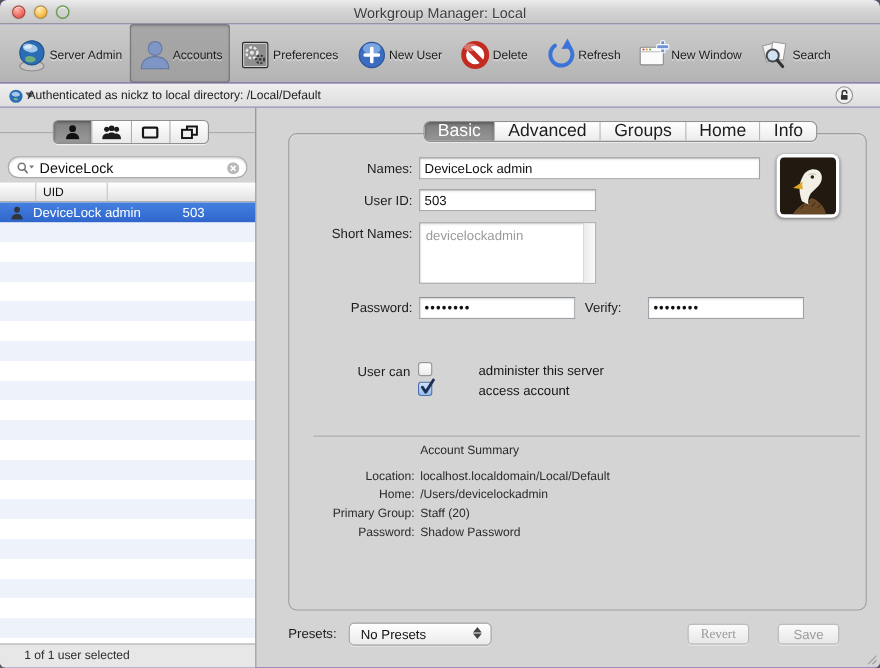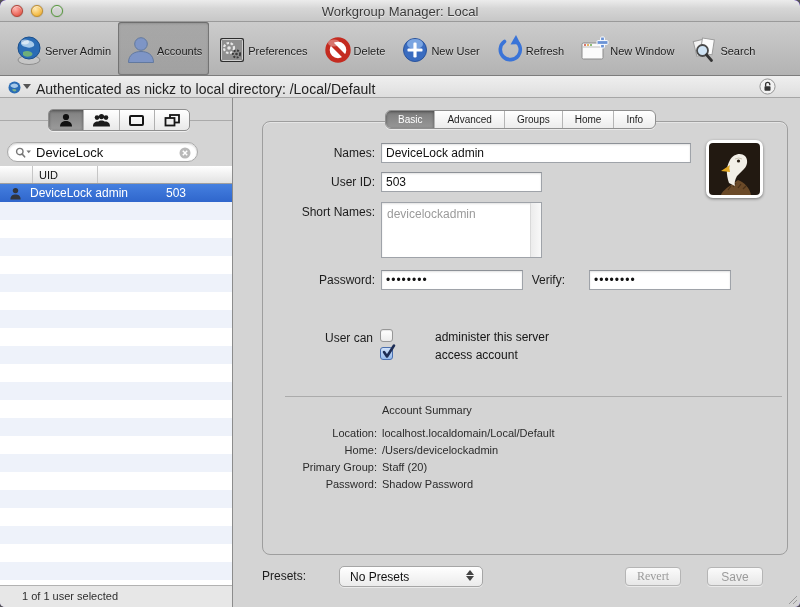--- a/index.html
+++ b/index.html
@@ -32,51 +32,51 @@
   .tool-icon{width:32px;height:32px;display:block;}
   .tool-label{font-size:11px;color:#1d1d1d;margin-top:2px;white-space:nowrap;text-shadow:0 1px 0 rgba(255,255,255,.4);}
   
   .authbar{
     position:absolute;left:0;top:76px;width:800px;height:22px;
     background:linear-gradient(#efefef,#dedede);
     border-bottom:1px solid #a6a6a6;
   }
   .auth-globe{position:absolute;left:8px;top:5px;}
   .auth-caret{position:absolute;left:23px;top:8px;width:0;height:0;border-left:4px solid transparent;border-right:4px solid transparent;border-top:5px solid #555;}
-  .auth-text{position:absolute;left:36px;top:5px;font-size:14px;color:#222;}
+  .auth-text{position:absolute;left:25px;top:5px;font-size:11px;color:#222;}
   .auth-lock{position:absolute;right:24px;top:2px;width:17px;height:17px;}
   
   .content{position:absolute;left:0;top:98px;width:800px;height:509px;background:#d4d4d4;}
   .pane-divider{position:absolute;left:232px;top:0;width:1px;height:509px;background:#8c8c8c;}
   
   .seg-line{position:absolute;left:0;top:22px;width:232px;height:1px;background:#aaaaaa;}
   .segcontrol{position:absolute;left:48px;top:11px;width:142px;height:22px;display:flex;background:linear-gradient(#ffffff,#e9e9e9);border:1px solid #8f8f8f;border-radius:5px;overflow:hidden;box-shadow:0 1px 0 rgba(255,255,255,.6);}
   .seg{flex:1;display:flex;align-items:center;justify-content:center;border-right:1px solid #b0b0b0;}
   .seg:last-child{border-right:none;}
   .seg.selected{background:linear-gradient(#7f7f7f,#9b9b9b);box-shadow:inset 0 1px 3px rgba(0,0,0,.4);}
-  .searchfield{position:absolute;left:7px;top:44px;width:191px;height:20px;background:#fff;border:1px solid #a9a9a9;border-radius:10px;box-shadow:inset 0 1px 2px rgba(0,0,0,.18);padding-left:44px;}
+  .searchfield{position:absolute;left:7px;top:44px;width:218px;height:20px;background:#fff;border:1px solid #a9a9a9;border-radius:10px;box-shadow:inset 0 1px 2px rgba(0,0,0,.18);padding-left:44px;}
   .search-glyph{position:absolute;left:7px;top:4px;}
   .search-input{position:absolute;left:28px;top:1px;width:160px;height:16px;border:none;outline:none;background:transparent;font-family:"Liberation Sans",sans-serif;font-size:13px;color:#111;padding:0;}
   .search-clear{position:absolute;right:6px;top:4px;}
   .listheader{position:absolute;left:0;top:68px;width:232px;height:18px;display:flex;background:linear-gradient(#ffffff,#e2e2e2);border-bottom:1px solid #9f9f9f;font-size:11px;color:#111;}
   .hcell{border-right:1px solid #c6c6c6;display:flex;align-items:center;padding-left:6px;position:relative;}
   .hc-icon{width:33px;}
   .hc-name{width:128px;background:linear-gradient(#e6edf8,#cfdcf0);}
   .hc-uid{width:65px;}
   .hc-fill{flex:1;border-right:none;}
   .sort-arrow{position:absolute;right:5px;top:6px;width:0;height:0;border-left:4px solid transparent;border-right:4px solid transparent;border-bottom:6px solid #6f93c9;}
   .userlist{position:absolute;left:0;top:86px;width:232px;height:401px;background:repeating-linear-gradient(to bottom,#ffffff 0px,#ffffff 18px,#eef2fa 18px,#eef2fa 36px);}
   .listrow-selected{position:absolute;left:0;top:0;width:232px;height:18px;background:linear-gradient(#4580e0,#2f66cc);color:#fff;font-size:12px;display:flex;align-items:center;}
   .row-usericon{margin-left:9px;margin-right:8px;display:flex;}
   .row-uid{position:absolute;left:166px;}
   .sidestatus{position:absolute;left:0;top:487px;width:232px;height:22px;background:#e7e7e7;border-top:1px solid #b2b2b2;}
   .sidestatus span{position:absolute;left:22px;top:4px;font-size:11px;color:#2e2e2e;}
   
   .tabs{position:absolute;left:385px;top:12px;height:19px;display:flex;border:1px solid #8f8f8f;border-radius:6px;overflow:hidden;background:linear-gradient(#ffffff,#ececec);box-shadow:0 1px 0 rgba(255,255,255,.5);z-index:3;}
-  .tab{display:flex;align-items:center;justify-content:center;font-size:10px;color:#1d1d1d;border-right:1px solid #b5b5b5;padding:0 12px;white-space:nowrap;}
+  .tab{display:flex;align-items:center;justify-content:center;font-size:16px;color:#1d1d1d;border-right:1px solid #b5b5b5;padding:0 12px;white-space:nowrap;}
   .tab:last-child{border-right:none;}
   .tab.selected{background:linear-gradient(#7c7c7c,#979797);color:#fff;box-shadow:inset 0 1px 3px rgba(0,0,0,.4);}
   
   .groupbox{position:absolute;left:262px;top:23px;width:526px;height:434px;border:1px solid #9e9e9e;border-radius:8px;background:#d4d4d4;box-shadow:inset 0 1px 0 rgba(255,255,255,.4);}
   .flabel{position:absolute;font-size:12px;color:#1c1c1c;text-align:right;}
   .tfield{position:absolute;height:20px;background:#fff;border:1px solid #9fa3a9;border-top-color:#8d9197;box-shadow:inset 0 1px 2px rgba(0,0,0,.12);font-family:"Liberation Sans",sans-serif;font-size:12px;color:#111;padding:0 4px;outline:none;}
   .shortnames{position:absolute;left:381px;top:104px;width:161px;height:56px;background:#fff;border:1px solid #9fa3a9;box-shadow:inset 0 1px 2px rgba(0,0,0,.12);}
   .shortnames .txt{position:absolute;left:5px;top:4px;font-size:12px;color:#9b9b9b;}
   .shortnames .sb{position:absolute;right:0;top:0;width:11px;height:54px;background:linear-gradient(to right,#ececec,#f8f8f8);border-left:1px solid #d9d9d9;}
   .eagleframe{position:absolute;left:706px;top:42px;width:57px;height:58px;background:#fff;border-radius:7px;box-shadow:0 1px 3px rgba(0,0,0,.45);padding:3px;}
@@ -85,21 +85,21 @@
   .cb.unchecked{background:linear-gradient(#ffffff,#ececec);border:1px solid #979797;box-shadow:inset 0 1px 1px rgba(0,0,0,.1);}
   .cb.checked{background:linear-gradient(#cfe0f8,#96bbee);border:1px solid #4a6fae;}
   .cb.checked svg{position:absolute;left:0px;top:-5px;overflow:visible;}
   .cblabel{position:absolute;font-size:12px;color:#151515;margin-left:36px;}
   .hdivider{position:absolute;left:23px;top:298px;width:474px;height:1px;background:#ababab;}
   .sumlabel{position:absolute;left:0;width:115px;text-align:right;font-size:11px;color:#2b2b2b;}
   .sumvalue{position:absolute;left:120px;font-size:11px;color:#2b2b2b;white-space:nowrap;}
   .summary{position:absolute;left:262px;top:0;width:520px;height:0;}
   
   .presets-label{position:absolute;left:262px;top:471px;font-size:12px;color:#1c1c1c;}
-  .popup{position:absolute;left:317px;top:468px;width:144px;height:21px;background:linear-gradient(#ffffff,#ebebeb);border:1px solid #a6a6a6;border-radius:5px;box-shadow:0 1px 0 rgba(255,255,255,.5);font-size:12px;color:#111;margin-left:22px;}
+  .popup{position:absolute;left:317px;top:468px;width:130px;height:21px;background:linear-gradient(#ffffff,#ebebeb);border:1px solid #a6a6a6;border-radius:5px;box-shadow:0 1px 0 rgba(255,255,255,.5);font-size:12px;color:#111;}
   .popup .val{position:absolute;left:10px;top:3px;}
   .popup .arrows{position:absolute;right:8px;top:3px;display:flex;flex-direction:column;gap:1px;}
   .popup .arrows i{display:block;width:0;height:0;border-left:4px solid transparent;border-right:4px solid transparent;}
   .popup .arrows .up{border-bottom:5px solid #444;}
   .popup .arrows .dn{border-top:5px solid #444;}
   .btn{position:absolute;top:469px;width:56px;height:19px;background:linear-gradient(#fbfbfb,#e7e7e7);border:1px solid #b5b5b5;border-radius:4px;font-size:12px;color:#9b9b9b;display:flex;align-items:center;justify-content:center;box-shadow:0 1px 0 rgba(255,255,255,.5);}
   .btn-revert{left:625px;font-family:Liberation Serif, serif;}
   .btn-save{left:707px;}
   .grip{position:absolute;right:3px;bottom:3px;}
 </style>
@@ -140,36 +140,36 @@
         <rect x="5.5" y="5.5" width="21" height="21" rx="1" fill="#8f8f8f" stroke="#cfcfcf"></rect>
         <circle cx="13" cy="14" r="5" fill="none" stroke="#e8e8e8" stroke-width="2.2" stroke-dasharray="2.5 1.6"></circle>
         <circle cx="13" cy="14" r="1.8" fill="#e8e8e8"></circle>
         <circle cx="20.5" cy="20" r="3.6" fill="none" stroke="#3c3c3c" stroke-width="2" stroke-dasharray="2 1.4"></circle>
         <circle cx="20.5" cy="20" r="1.3" fill="#3c3c3c"></circle>
       </svg>
       <span class="tool-label">Preferences</span>
     </div>
     <div class="tool-item">
       <svg class="tool-icon" viewBox="0 0 32 32">
-        <circle cx="16" cy="16" r="11" fill="#ffffff"></circle>
-        <circle cx="16" cy="16" r="10.5" fill="none" stroke="#c42b20" stroke-width="4.4"></circle>
-        <line x1="8.8" y1="8.8" x2="23.2" y2="23.2" stroke="#c42b20" stroke-width="4.4"></line>
-        <ellipse cx="12" cy="9" rx="6" ry="3.5" fill="#ffffff" opacity=".35"></ellipse>
-      </svg>
-      <span class="tool-label">Delete</span>
-    </div>
-    <div class="tool-item">
-      <svg class="tool-icon" viewBox="0 0 32 32">
         <circle cx="16" cy="16" r="11.5" fill="#3a6cc0"></circle>
         <circle cx="16" cy="16" r="11.5" fill="none" stroke="#2a539b"></circle>
         <ellipse cx="16" cy="10" rx="8" ry="5" fill="#8cb4e8" opacity=".8"></ellipse>
         <rect x="14.4" y="8.5" width="3.2" height="15" rx="1.2" fill="#ffffff"></rect>
         <rect x="8.5" y="14.4" width="15" height="3.2" rx="1.2" fill="#ffffff"></rect>
       </svg>
       <span class="tool-label">New User</span>
+    </div>
+    <div class="tool-item">
+      <svg class="tool-icon" viewBox="0 0 32 32">
+        <circle cx="16" cy="16" r="11" fill="#ffffff"></circle>
+        <circle cx="16" cy="16" r="10.5" fill="none" stroke="#c42b20" stroke-width="4.4"></circle>
+        <line x1="8.8" y1="8.8" x2="23.2" y2="23.2" stroke="#c42b20" stroke-width="4.4"></line>
+        <ellipse cx="12" cy="9" rx="6" ry="3.5" fill="#ffffff" opacity=".35"></ellipse>
+      </svg>
+      <span class="tool-label">Delete</span>
     </div>
     <div class="tool-item">
       <svg class="tool-icon" viewBox="0 0 32 32">
         <path d="M10.5 7.5 A10 10 0 1 0 21 6.8" fill="none" stroke="#3a74d8" stroke-width="3.6" stroke-linecap="round"></path>
         <polygon points="22,1 26.5,10 16.5,10.5" fill="#3a74d8"></polygon>
       </svg>
       <span class="tool-label">Refresh</span>
     </div>
     <div class="tool-item">
       <svg class="tool-icon" viewBox="0 0 32 32">

